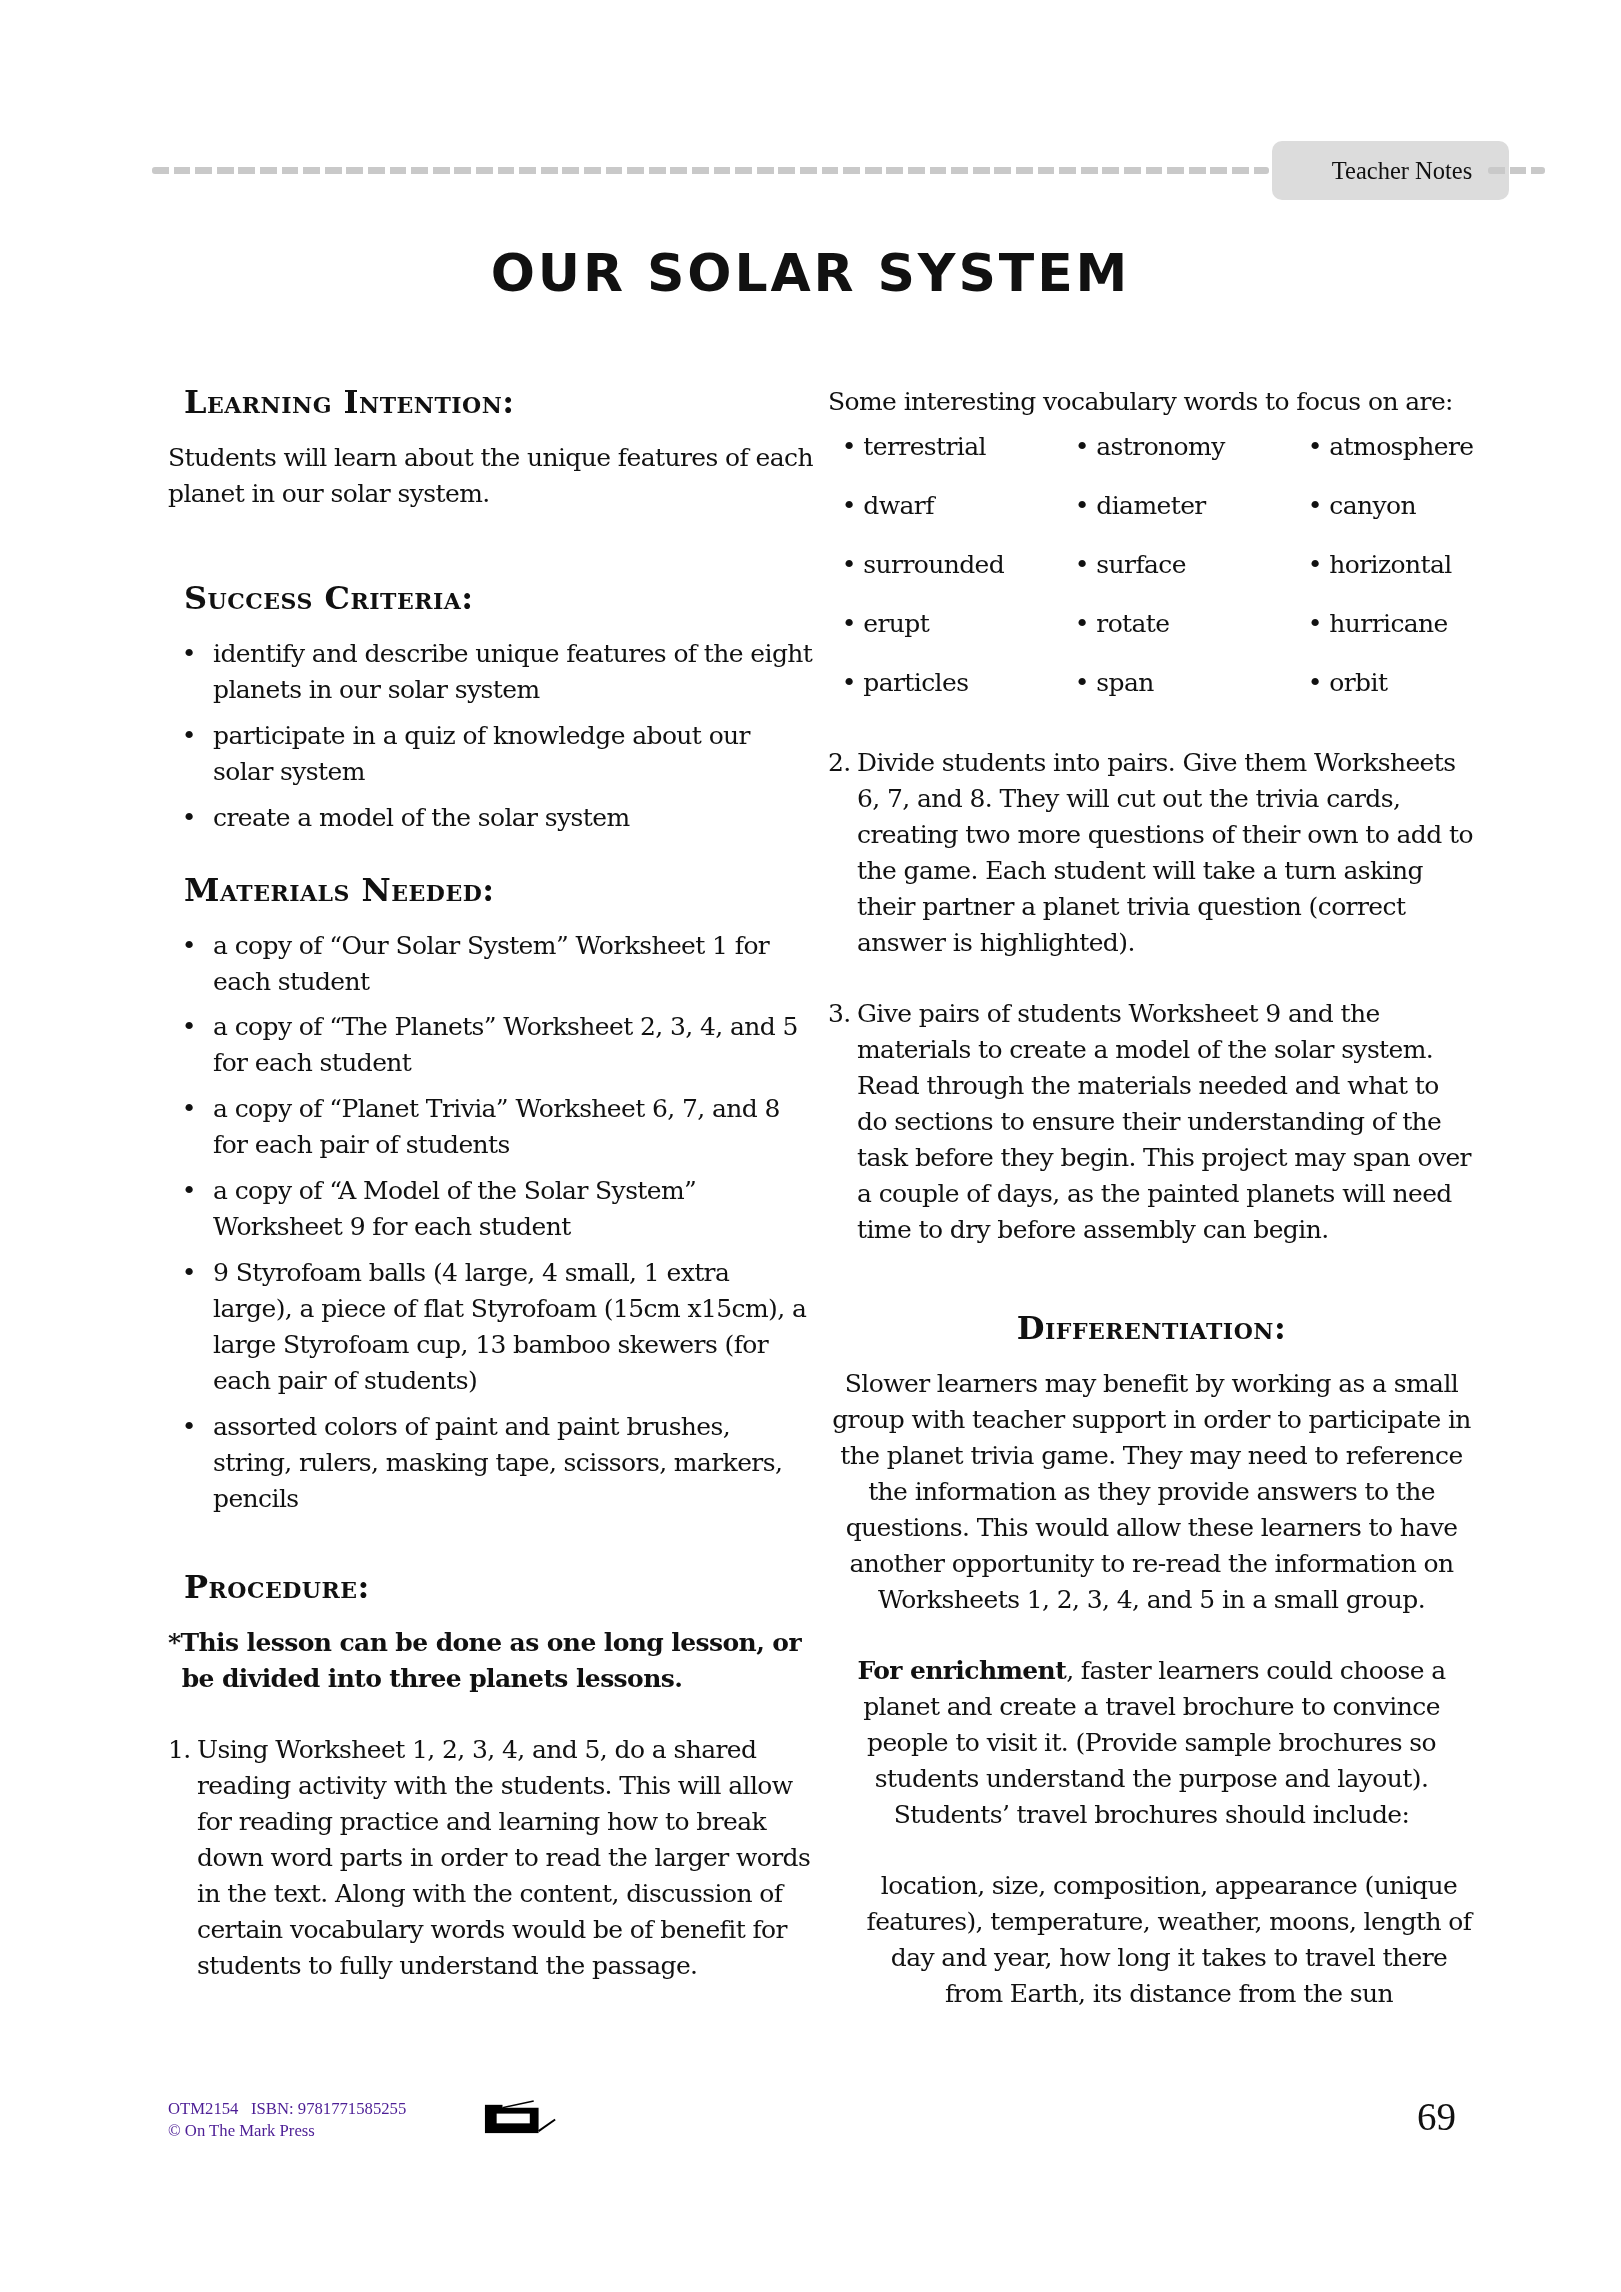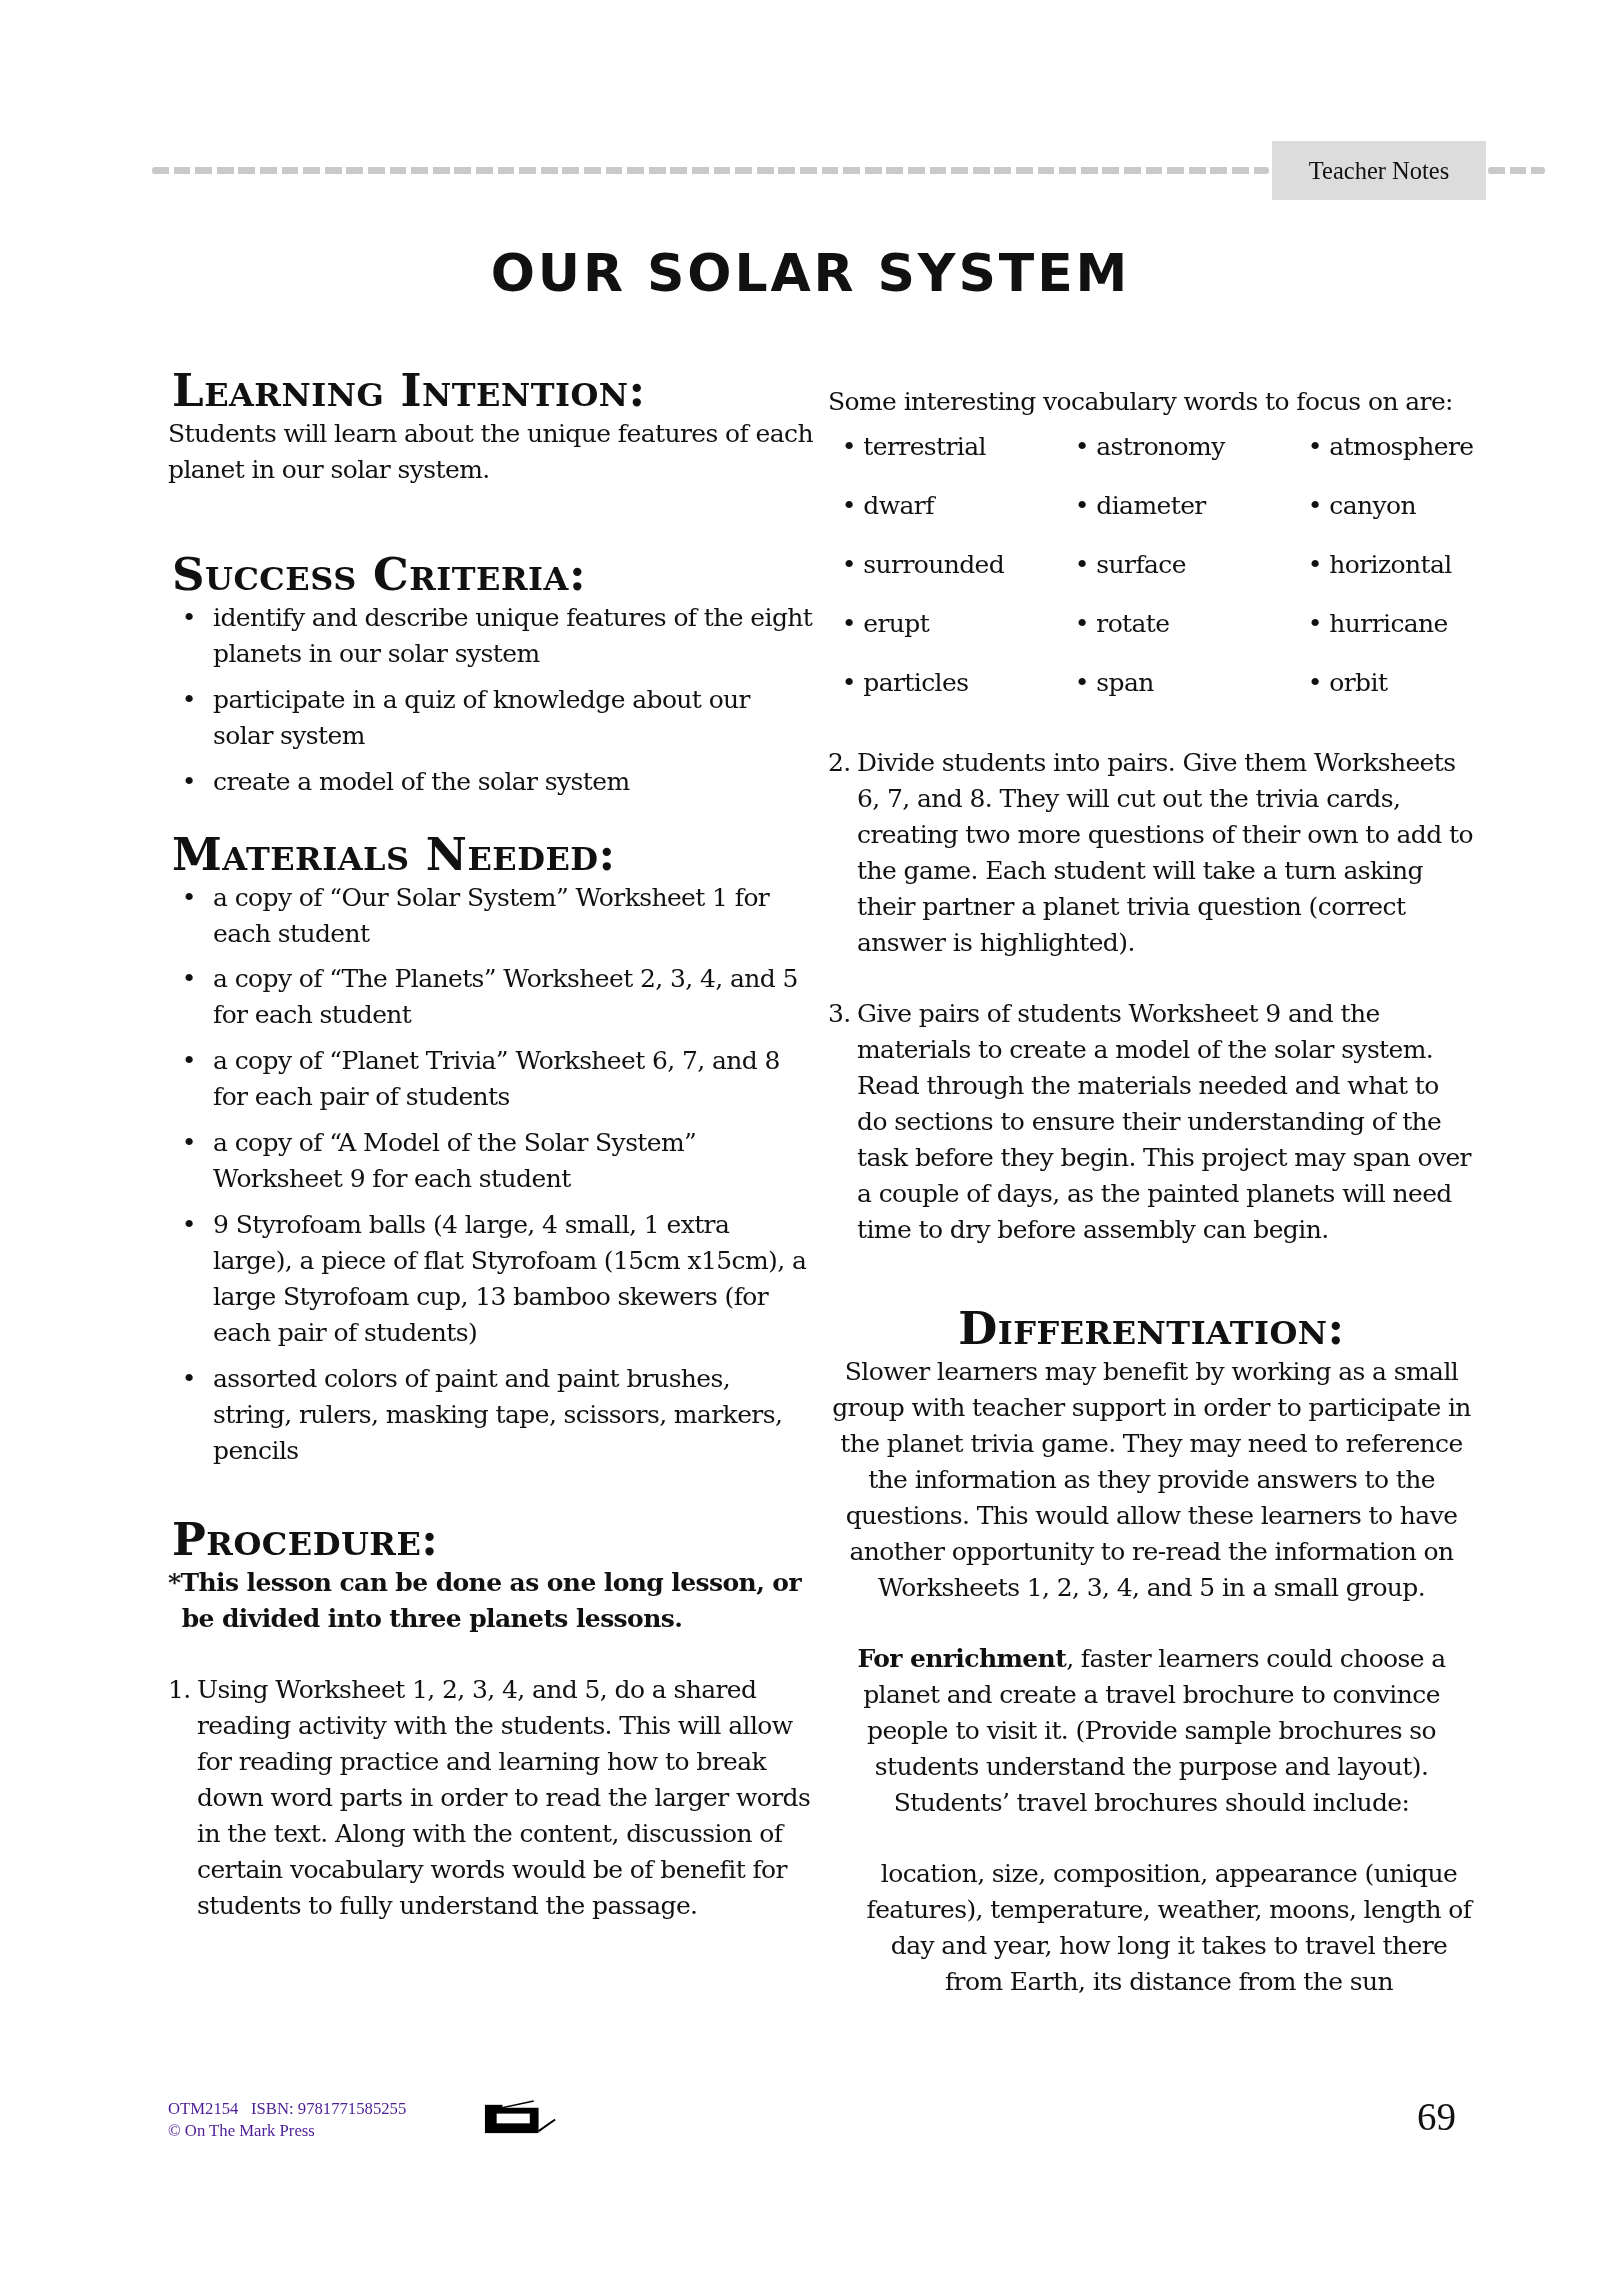--- a/index.html
+++ b/index.html
@@ -5,32 +5,32 @@
   html, body { margin: 0; padding: 0; background: #ffffff; }
   body { width: 1621px; height: 2293px; position: relative; overflow: hidden; color: #111; }
 
   
   .dash-line { position: absolute; top: 167px; height: 6.9px;
     background-image: repeating-linear-gradient(to right, #c9c9c9 0 16.7px, transparent 16.7px 21.6px);
     border-radius: 2.9px; }
   .dash-left { left: 152px; width: 1117px; }
   .dash-right { left: 1488px; width: 57px; }
   .tab { position: absolute; left: 1272px; top: 141px; width: 214px; height: 59px;
-    background: #dcdcdc; border-radius: 1px; display: flex; align-items: center; justify-content: center;
-    font-family: "Liberation Serif", serif; font-size: 24.5px; color: #111; }
+    background: #dcdcdc; border-radius: 10px; display: flex; align-items: center; justify-content: center;
+    font-family: "Liberation Serif", serif; font-size: 24.5px; color: #111; padding-left: 23px; }
 
   .page-title { position: absolute; left: 0; width: 1621px; top: 243px; text-align: center;
     font-family: "DejaVu Sans", sans-serif; font-weight: bold; font-size: 52px; letter-spacing: 2.9px; color: #111; }
 
   
   .col { position: absolute; top: 365px; font-family: "DejaVu Serif", serif; font-size: 25px; line-height: 36px; color: #111; letter-spacing: -0.6px; }
   .col-left { left: 168px; width: 647px; }
   .col-right { left: 828px; width: 647px; }
 
-  .section-heading { font-family: "DejaVu Serif", serif; font-weight: bold; font-variant: small-caps; font-size: 45px; line-height: 43px; letter-spacing: 0.5px; margin: 4px; color: #111; }
+  .section-heading { font-family: "DejaVu Serif", serif; font-weight: bold; font-variant: small-caps; font-size: 32px; line-height: 43px; letter-spacing: 0.5px; margin: 16px; color: #111; }
   p { margin: 0; }
   .bullets { list-style: none; margin: 0; padding: 0; }
   .bullets li { position: relative; padding-left: 45px; margin-bottom: 9.8px; }
   .bullets li::before { content: "•"; position: absolute; left: 13.7px; top: 0; }
 
   .vocab-grid { display: grid; grid-template-columns: 209px 209px 209px; margin-top: 9px; margin-left: 9.8px; gap: 24px; }
   .vocab-grid span { position: relative; padding-left: 25.5px; display: block; line-height: 35px; }
   .vocab-grid span::before { content: "•"; position: absolute; left: 3.9px; }
 
   .steps { list-style: none; margin: 0; padding: 0; }

